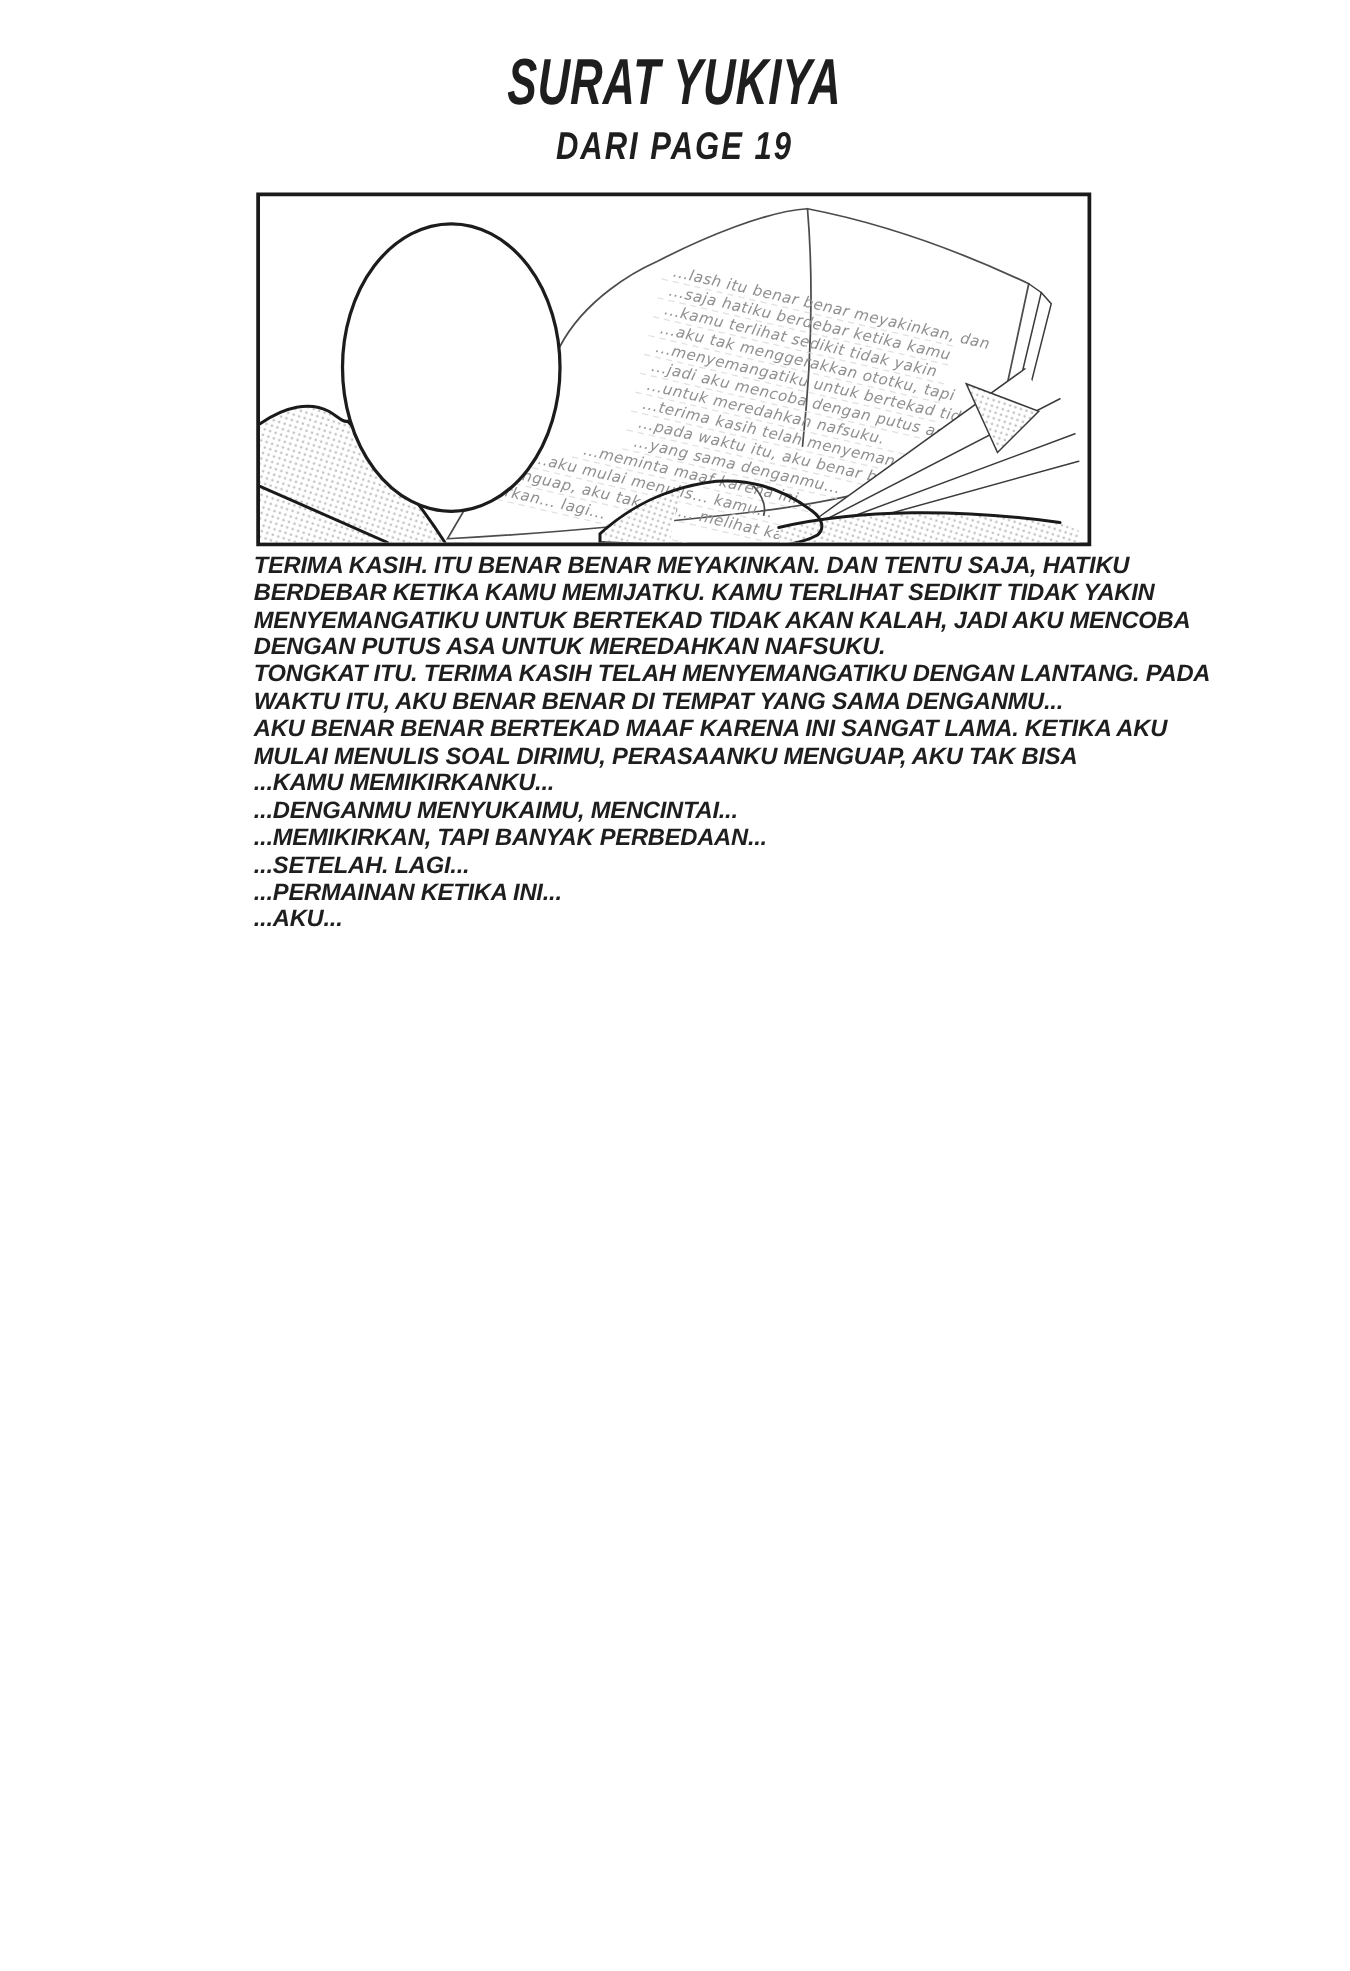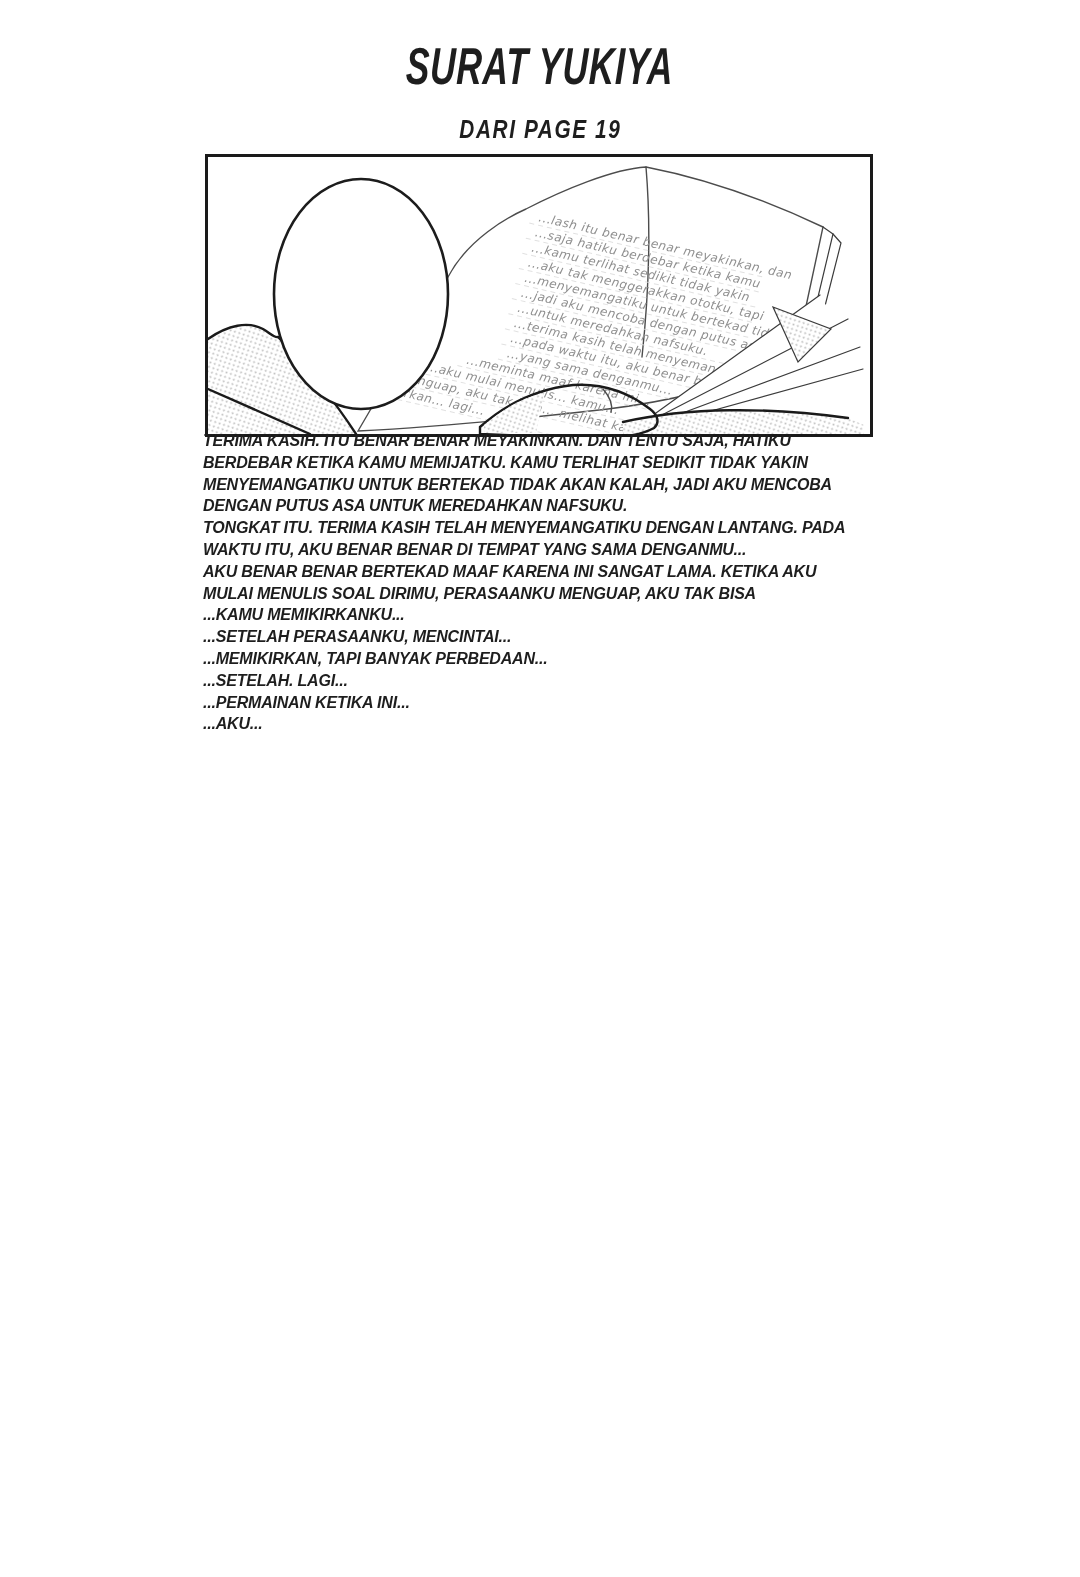--- a/index.html
+++ b/index.html
@@ -12,38 +12,38 @@
   *{margin:0;padding:0;box-sizing:border-box;}
   html,body{background:var(--background);}
   body{
     width:1080px;height:1577px;position:relative;overflow:hidden;
     font-family:"Liberation Sans",sans-serif;color:var(--ink);
   }
   
   .titles{position:absolute;top:40px;left:0;width:1080px;text-align:center;}
   .title-main{font-size:52px;font-weight:bold;font-style:italic;letter-spacing:1px;line-height:1;}
   .title-main .squeeze{display:inline-block;transform:scaleX(.68) skewX(-2deg);transform-origin:center;}
-  .title-sub{margin-top:24px;font-size:26px;font-weight:bold;font-style:italic;letter-spacing:2px;line-height:1;}
+  .title-sub{margin-top:9px;font-size:31px;font-weight:bold;font-style:italic;letter-spacing:2px;line-height:1;}
   .title-sub .squeeze{display:inline-block;transform:scaleX(.8);transform-origin:center;}
   
   .panel{
     position:absolute;left:205px;top:154px;width:668px;height:283px;
     border:3px solid var(--panel-border);background:#fff;
   }
   .panel svg{display:block;}
   .outline{fill:none;stroke:var(--panel-border);stroke-width:2.4;stroke-linecap:round;}
   .outline-thin{fill:none;stroke:#4c4c4c;stroke-width:1.4;stroke-linecap:round;}
   .sheet-edge{fill:none;stroke:#3b3b3b;stroke-width:1.2;stroke-linecap:round;}
   .hw-text{font-family:"DejaVu Sans",sans-serif;font-style:italic;font-size:12px;
            fill:var(--handwriting);letter-spacing:.5px;}
   .rule-line{stroke:#dcdcdc;stroke-width:1;stroke-dasharray:5 4;opacity:.85;}
   
   .letter{
-    position:absolute;left:203px;top:430px;width:710px;
-    font-style:italic;font-weight:bold;font-size:16px;line-height:21.8px;
+    position:absolute;left:203px;top:442px;width:710px;
+    font-style:italic;font-weight:bold;font-size:19px;line-height:21.8px;
     letter-spacing:-.2px;color:var(--ink);
   }
   .letter-line{white-space:nowrap;}
 </style>
 </head>
 <body>
 
 <div class="page">
 
   <header class="titles">
@@ -137,20 +137,20 @@
   <div class="letter">
       <div class="letter-line">TERIMA KASIH. ITU BENAR BENAR MEYAKINKAN. DAN TENTU SAJA, HATIKU</div>
       <div class="letter-line">BERDEBAR KETIKA KAMU MEMIJATKU. KAMU TERLIHAT SEDIKIT TIDAK YAKIN</div>
       <div class="letter-line">MENYEMANGATIKU UNTUK BERTEKAD TIDAK AKAN KALAH, JADI AKU MENCOBA</div>
       <div class="letter-line">DENGAN PUTUS ASA UNTUK MEREDAHKAN NAFSUKU.</div>
       <div class="letter-line">TONGKAT ITU. TERIMA KASIH TELAH MENYEMANGATIKU DENGAN LANTANG. PADA</div>
       <div class="letter-line">WAKTU ITU, AKU BENAR BENAR DI TEMPAT YANG SAMA DENGANMU...</div>
       <div class="letter-line">AKU BENAR BENAR BERTEKAD MAAF KARENA INI SANGAT LAMA. KETIKA AKU</div>
       <div class="letter-line">MULAI MENULIS SOAL DIRIMU, PERASAANKU MENGUAP, AKU TAK BISA</div>
       <div class="letter-line">...KAMU MEMIKIRKANKU...</div>
-      <div class="letter-line">...SETELAH PERASAANKU, MENCINTAI...</div>
+      <div class="letter-line">...DENGANMU MENYUKAIMU, MENCINTAI...</div>
       <div class="letter-line">...MEMIKIRKAN, TAPI BANYAK PERBEDAAN...</div>
       <div class="letter-line">...SETELAH. LAGI...</div>
       <div class="letter-line">...PERMAINAN KETIKA INI...</div>
       <div class="letter-line">...AKU...</div>
     </div>
 
 </div>
 
 </body></html>

